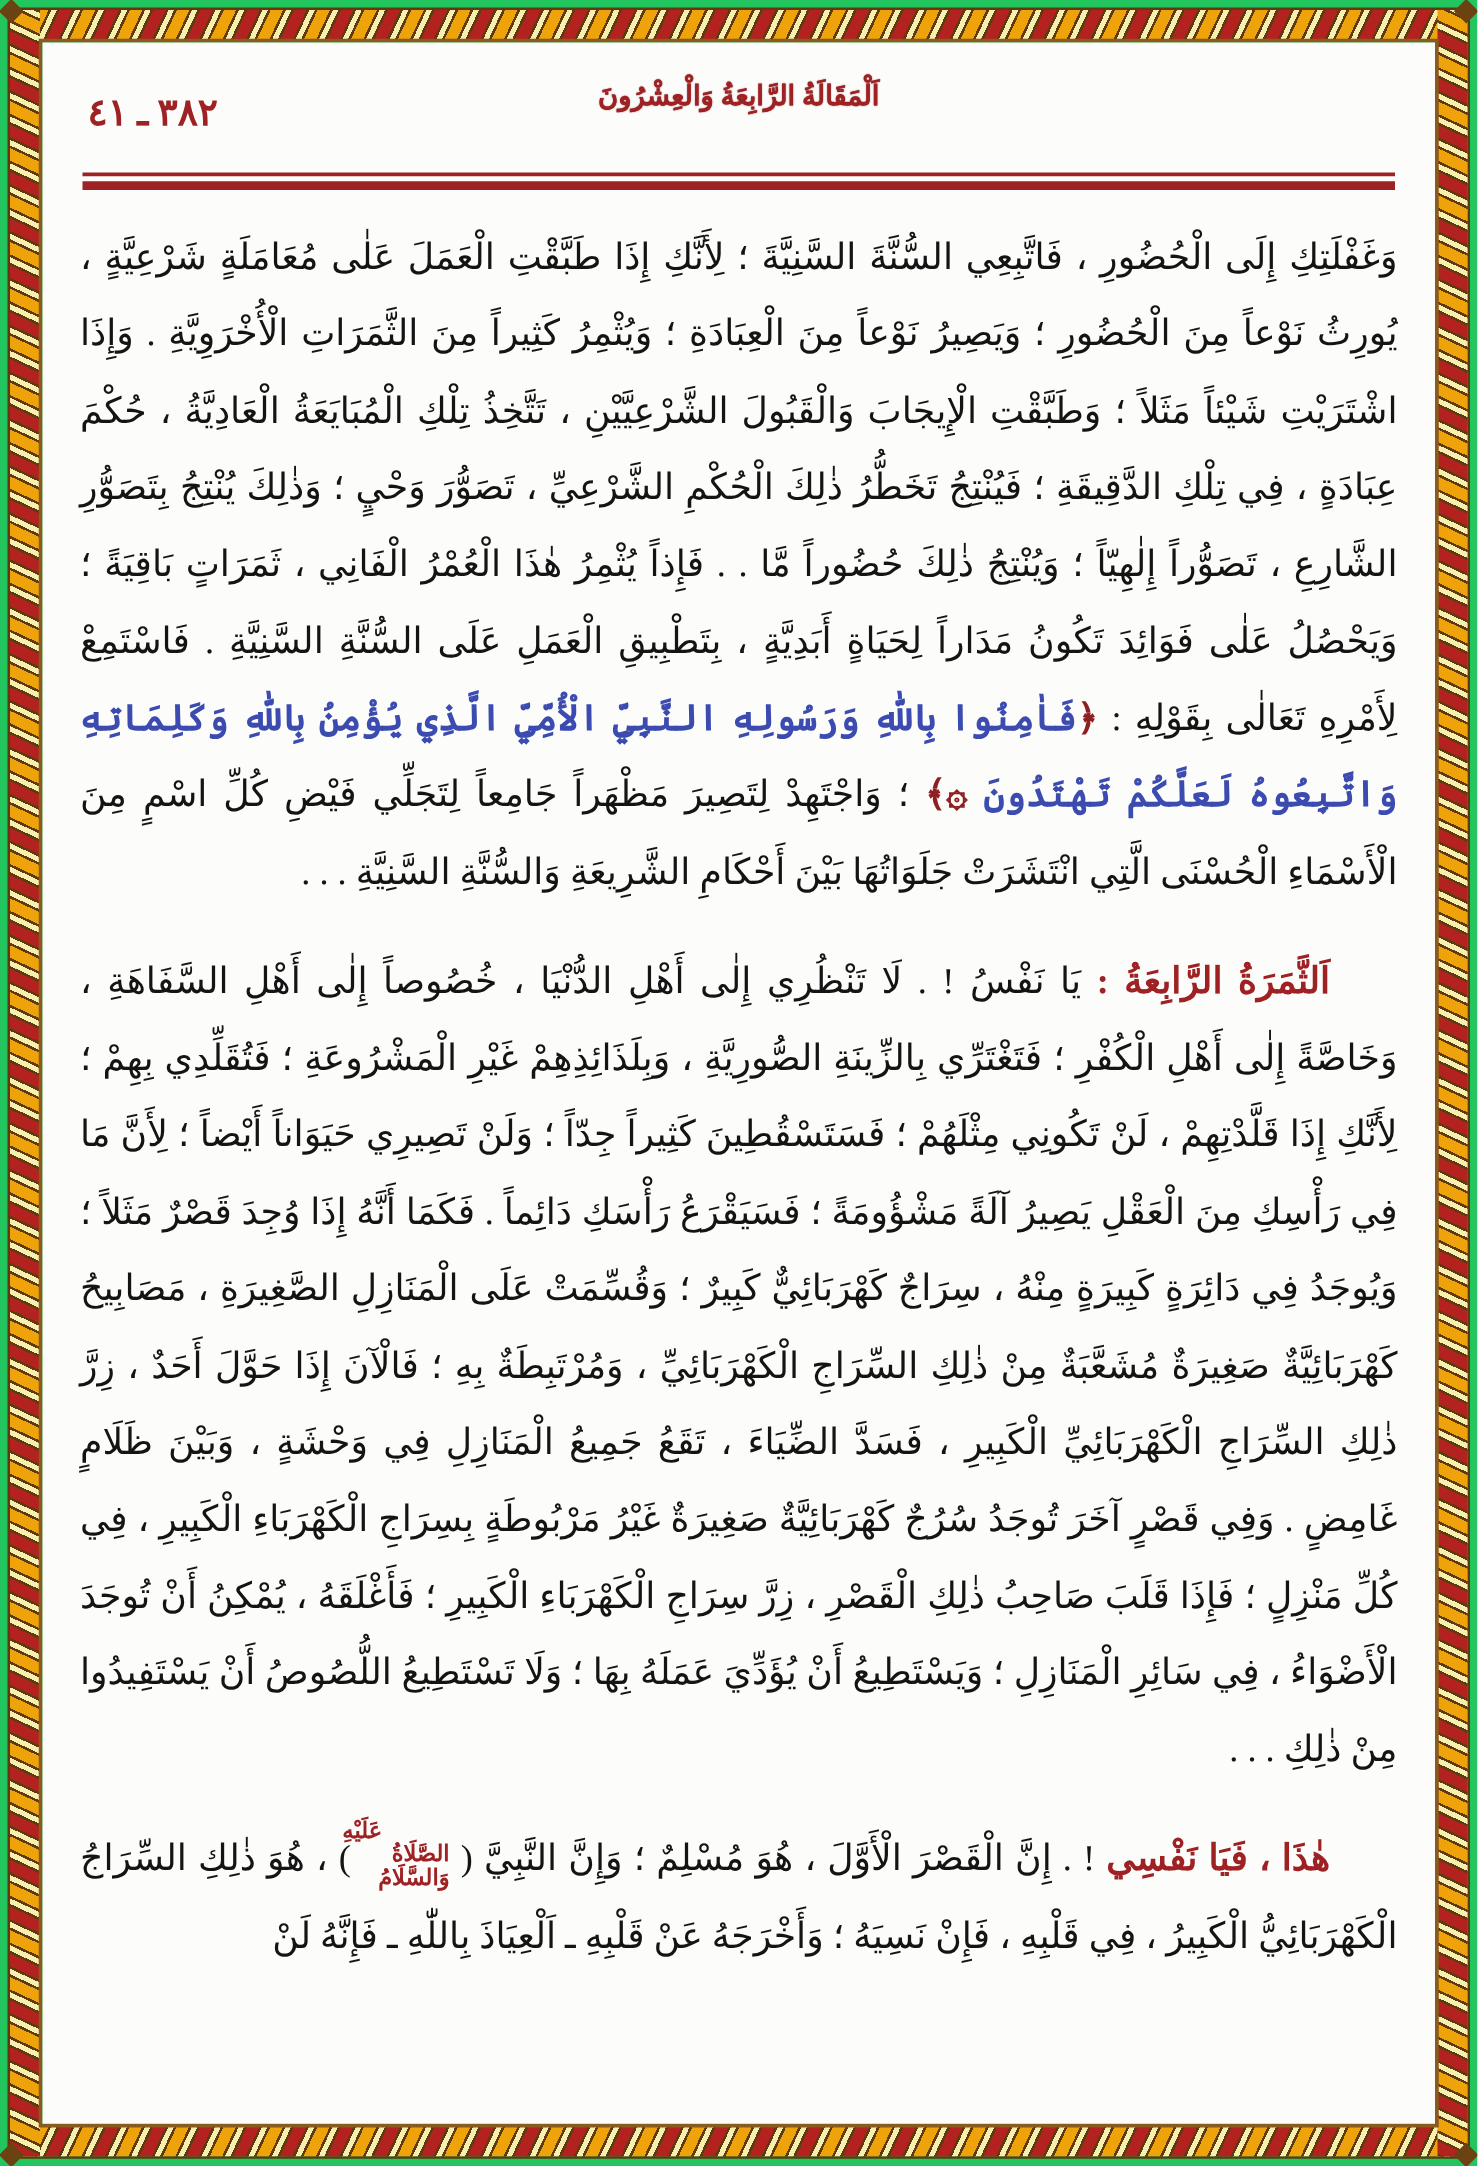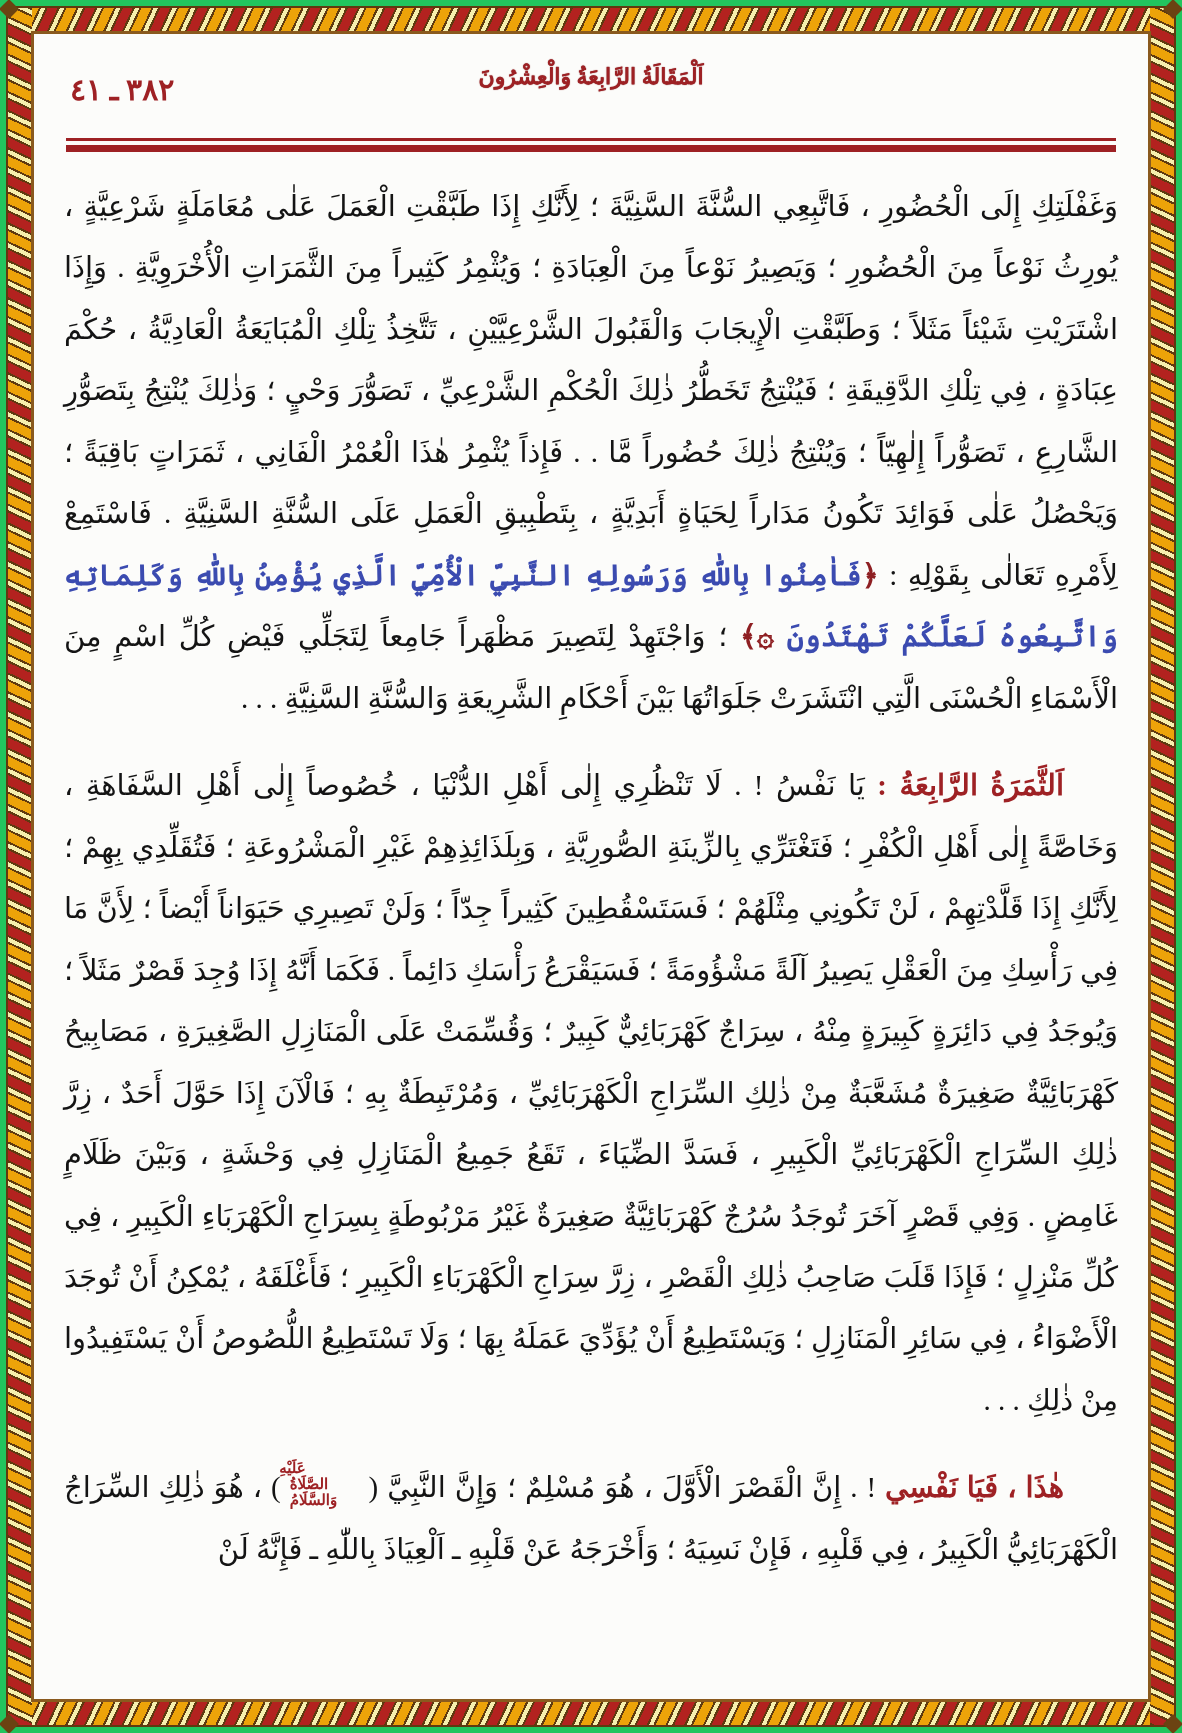--- a/index.html
+++ b/index.html
@@ -59,23 +59,23 @@
     line-height:2.12;
     text-align:justify;
   }
   .para{margin:0 0 26px 0;}
   .para.indent{text-indent:54px;}
   .lead{color:#9e2124;font-weight:bold;}
   .quran{color:#3b4bb0;font-weight:bold;}
   .qmark{color:#8e1f22;font-weight:bold;}
   .salawat{
     color:#9e2124;font-weight:bold;
-    font-size:15px;letter-spacing:-0.5px;
+    font-size:18px;letter-spacing:-0.5px;
     display:inline-block;transform:translateY(-6px);
-    max-width:70px;line-height:1.05;text-align:left;vertical-align:middle;
+    max-width:70px;line-height:1.05;text-align:right;vertical-align:middle;
   }
 </style>
 </head>
 <body>
 
 <div class="page">
 
   <div class="frame-outerline"></div>
   <div class="edge h top"></div>
   <div class="edge h bottom"></div>

